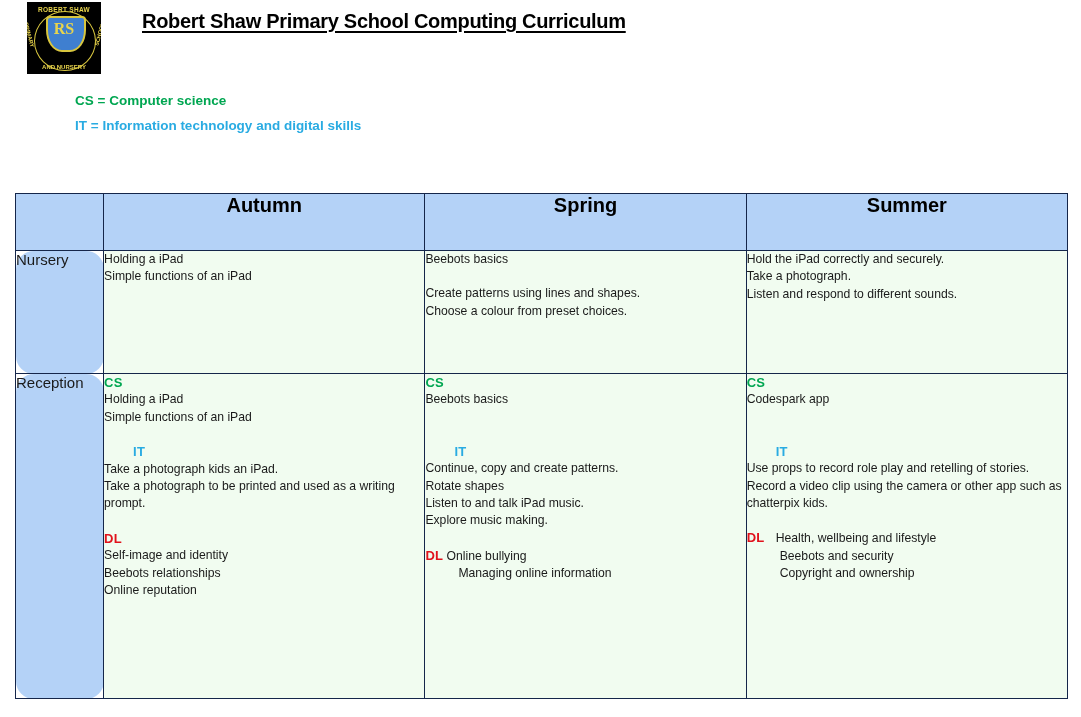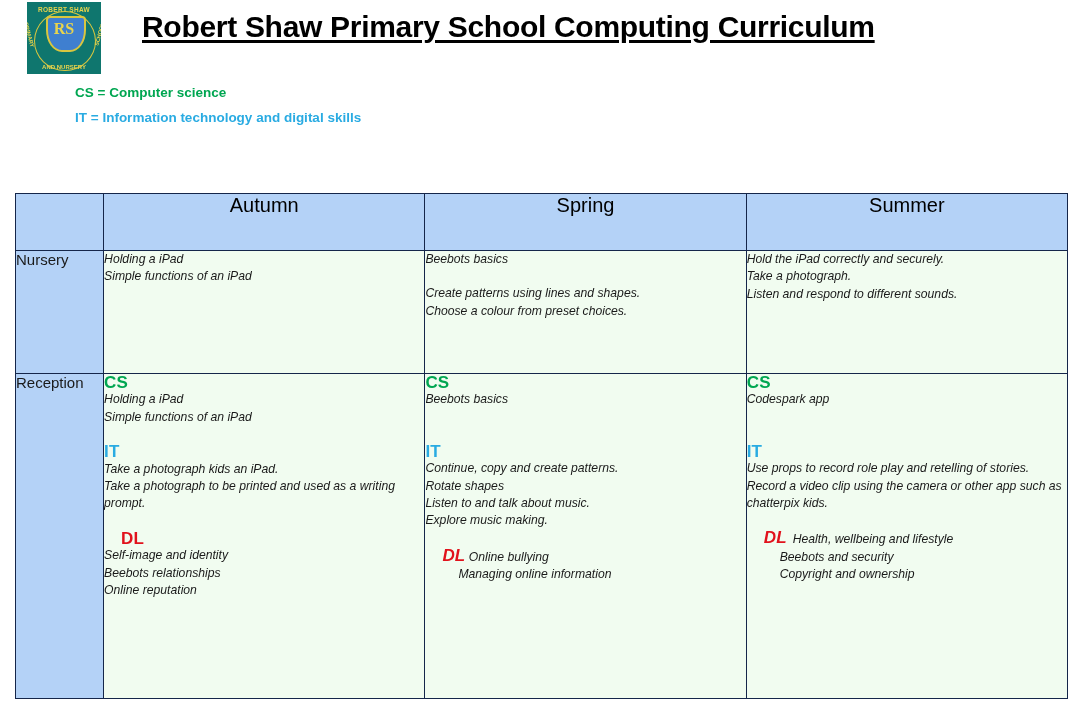--- a/index.html
+++ b/index.html
@@ -21,21 +21,21 @@
     position: relative;
     height: 86px;
   }
 
   #school-logo {
     position: absolute;
     left: 27px;
     top: 2px;
     width: 74px;
     height: 72px;
-    background: #0f766e;
+    background: #000000;
     overflow: hidden;
   }
   #school-logo .logo-top-text {
     position: absolute;
     top: 4px;
     left: 0;
     width: 100%;
     text-align: center;
     font-size: 6.5px;
     font-weight: bold;
@@ -101,34 +101,34 @@
     font-size: 6px;
     font-weight: bold;
     color: #e8d44d;
     white-space: nowrap;
   }
 
   #page-title {
     position: absolute;
     left: 142px;
     top: 10px;
-    font-size: 30px;
+    font-size: 20px;
     font-weight: bold;
     color: #000000;
     text-decoration: underline;
     text-underline-offset: 3px;
     letter-spacing: -0.3px;
     white-space: nowrap;
   }
 
   
   #legend {
     position: absolute;
     left: 75px;
-    top: 80px;
+    top: 88px;
   }
   .legend-row {
     font-size: 13.5px;
     font-weight: bold;
     line-height: 25px;
     white-space: nowrap;
   }
 
   
   #curriculum-table {
@@ -147,54 +147,55 @@
   }
   col.c-label  { width: 88px; }
   col.c-term   { width: 321px; }
 
   thead th {
     background: #b4d2f7;
     height: 56px;
     text-align: center;
     vertical-align: middle;
     font-size: 20px;
-    font-weight: normal;
+    font-weight: bold;
     color: #000000;
   }
   thead th.blank-head { background: #b4d2f7; }
 
   td.year-label {
     background: #b4d2f7;
     font-size: 15px;
     font-weight: normal;
     color: #1a1a1a;
     padding: 6px 0 0 8px;
     white-space: nowrap;
+    border-radius: 18px;
   }
   td.term-cell {
     background: #f1fcf0;
     padding: 7px 8px 8px 8px;
     font-size: 12.2px;
     line-height: 17.4px;
     color: #1a1a1a;
   }
   tr.row-nursery td { height: 122px; }
   tr.row-reception td { height: 324px; }
 
   .strand-head {
     font-weight: bold;
-    font-size: 17px;
+    font-size: 13px;
     letter-spacing: .2px;
   }
   .strand-cs { color: #00a651; }
-  .strand-it { color: #29abe2; }
-  .strand-dl { color: #e1121c; padding-left: 17px; }
+  .strand-it { color: #29abe2; margin-left: 29px; }
+  .strand-dl { color: #e1121c; }
 
   .spacer { height: 17px; }
-  .item { white-space: normal; font-style: italic; }
+  .item { white-space: normal; }
   .item-indent { padding-left: 33px; }
   .inline-block-dl { display: inline-block; min-width: 16px; }
   .inline-block-dl-wide { display: inline-block; min-width: 29px; }
 </style>
 </head>
 <body>
 
 <div id="header">
 
   <div id="school-logo">
@@ -273,21 +274,21 @@
       </td>
 
       <td class="term-cell">
         <div class="strand-head strand-cs">CS</div>
         <div class="item">Beebots basics</div>
         <div class="spacer"></div>
         <div class="spacer"></div>
         <div class="strand-head strand-it">IT</div>
         <div class="item">Continue, copy and create patterns.</div>
         <div class="item">Rotate shapes</div>
-        <div class="item">Listen to and talk about music.</div>
+        <div class="item">Listen to and talk iPad music.</div>
         <div class="item">Explore music making.</div>
         <div class="spacer"></div>
         <div class="item"><span class="strand-head strand-dl inline-block-dl">DL</span> <span>Online bullying</span></div>
         <div class="item item-indent">Managing online information</div>
       </td>
 
       <td class="term-cell">
         <div class="strand-head strand-cs">CS</div>
         <div class="item">Codespark app</div>
         <div class="spacer"></div>

